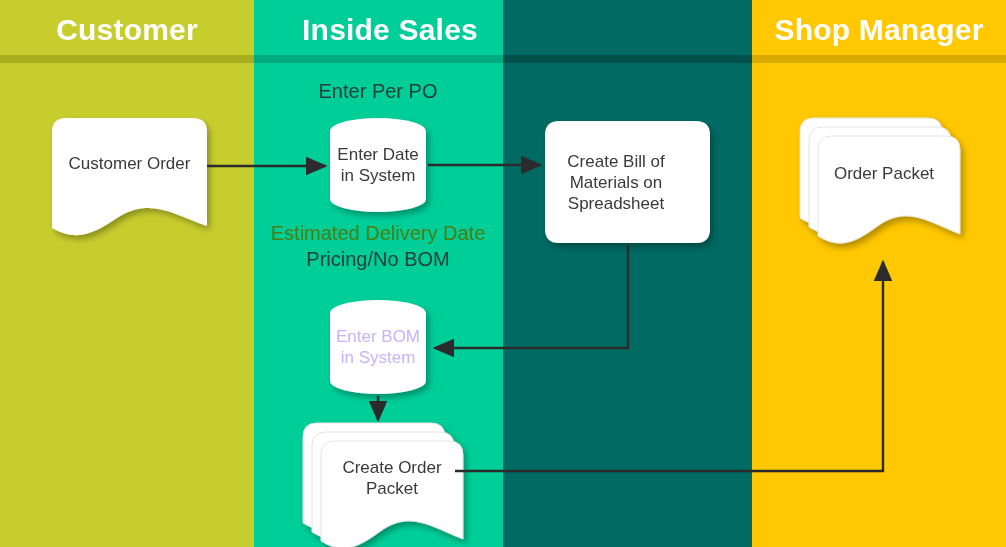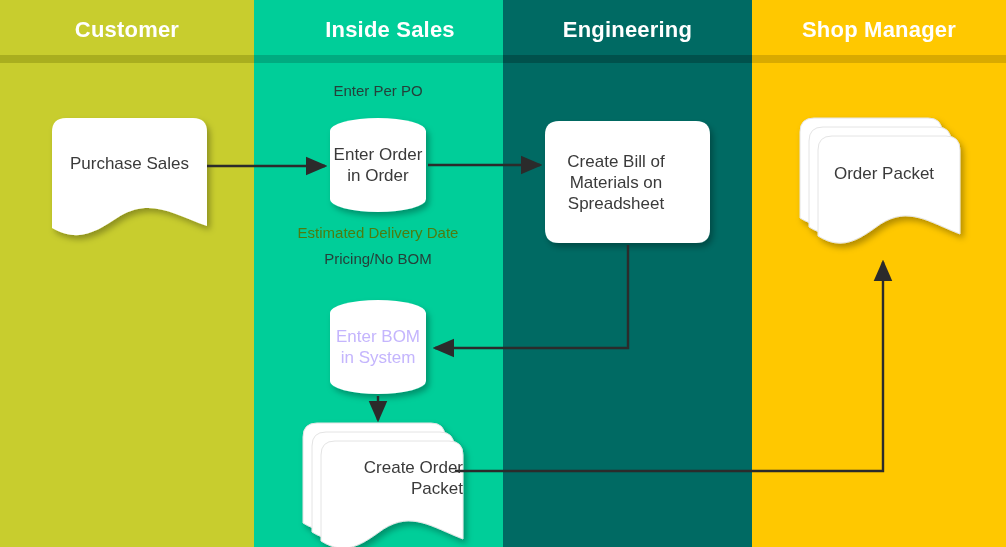--- a/index.html
+++ b/index.html
@@ -8,39 +8,39 @@
     width:1006px;height:547px;
     background:#000000;
     overflow:hidden;
     font-family:"Liberation Sans", sans-serif;
   }
   .lane{position:absolute;top:0;bottom:0;}
   .lane-body{position:absolute;left:0;right:0;top:0;bottom:0;}
   .lane-header{
     position:absolute;left:0;right:0;top:4px;height:51px;
     display:flex;align-items:center;justify-content:center;
-    color:#ffffff;font-size:22px;font-weight:bold;
+    color:#ffffff;font-size:30px;font-weight:bold;
     letter-spacing:.2px;
     white-space:nowrap;
   }
   .lane-strip{position:absolute;left:0;right:0;top:55px;height:8px;}
   .svg-layer{position:absolute;left:0;top:0;width:1006px;height:547px;overflow:visible;}
   .node-label{
     position:absolute;
     display:flex;align-items:center;justify-content:center;
     text-align:center;
     color:#3a3a3a;
     font-size:17px;line-height:21px;
     pointer-events:none;
   }
   .free-label{
     position:absolute;
     text-align:center;
     color:#25403a;
-    font-size:15px;line-height:24px;
+    font-size:20px;line-height:24px;
     white-space:nowrap;
   }
 </style>
 </head>
 <body>
 
 <div id="stage">
 
   <div id="lanes">
       <div class="lane" style="left: 0px; width: 254px;">
@@ -49,21 +49,20 @@
         <div class="lane-header" style="color: rgb(255, 255, 255);">Customer</div>
       </div>
       <div class="lane" style="left: 254px; width: 249px;">
         <div class="lane-body" style="background: rgb(0, 206, 153);"></div>
         <div class="lane-strip" style="background: rgb(0, 171, 128);"></div>
         <div class="lane-header" style="color: rgb(255, 255, 255); margin-left: 23px;">Inside Sales</div>
       </div>
       <div class="lane" style="left: 503px; width: 249px;">
         <div class="lane-body" style="background: rgb(0, 106, 99);"></div>
         <div class="lane-strip" style="background: rgb(0, 81, 76);"></div>
-        <div class="lane-header" style="color: rgb(255, 255, 255);">Engineering</div>
       </div>
       <div class="lane" style="left: 752px; width: 254px;">
         <div class="lane-body" style="background: rgb(255, 200, 0);"></div>
         <div class="lane-strip" style="background: rgb(217, 170, 0);"></div>
         <div class="lane-header" style="color: rgb(255, 255, 255); text-align: right;">Shop Manager</div>
       </div>
     </div>
 
   <svg class="svg-layer" viewBox="0 0 1006 547">
     <defs>
@@ -140,26 +139,26 @@
     <g id="connector-group">
         <path d="M 207 166 L 325 166" fill="none" stroke="#2b2b2b" stroke-width="2.4" marker-end="url(#arrowEnd)"></path>
         <path d="M 428 165 L 540 165" fill="none" stroke="#2b2b2b" stroke-width="2.4" marker-end="url(#arrowEnd)"></path>
         <path d="M 628 245 L 628 348 L 435 348" fill="none" stroke="#2b2b2b" stroke-width="2.4" marker-end="url(#arrowEnd)"></path>
         <path d="M 378 396 L 378 420" fill="none" stroke="#2b2b2b" stroke-width="2.4" marker-end="url(#arrowEnd)"></path>
         <path d="M 455 471 L 883 471 L 883 262" fill="none" stroke="#2b2b2b" stroke-width="2.4" marker-end="url(#arrowEnd)"></path>
       </g>
   </svg>
 
   <div id="labels">
-      <div class="node-label" style="left: 52px; top: 118px; width: 155px; height: 90px; color: rgb(58, 58, 58);">Purchase Sales</div>
-      <div class="node-label" style="left: 330px; top: 118px; width: 96px; height: 94px; color: rgb(58, 58, 58);">Enter Order in Order</div>
+      <div class="node-label" style="left: 52px; top: 118px; width: 155px; height: 90px; color: rgb(58, 58, 58);">Customer Order</div>
+      <div class="node-label" style="left: 330px; top: 118px; width: 96px; height: 94px; color: rgb(58, 58, 58);">Enter Date in System</div>
       <div class="node-label" style="left: 545px; top: 121px; width: 142px; height: 122px; color: rgb(58, 58, 58);">Create Bill of Materials on Spreadsheet</div>
       <div class="node-label" style="left: 818px; top: 132px; width: 132px; height: 82px; color: rgb(58, 58, 58); text-align: right;">Order Packet</div>
       <div class="node-label" style="left: 330px; top: 300px; width: 96px; height: 94px; color: #c4b5fd;">Enter BOM in System</div>
-      <div class="node-label" style="left: 321px; top: 437px; width: 142px; height: 82px; color: rgb(58, 58, 58); text-align: right;">Create Order Packet</div>
+      <div class="node-label" style="left: 321px; top: 437px; width: 142px; height: 82px; color: rgb(58, 58, 58);">Create Order Packet</div>
     </div>
   <div id="annotations">
       <div class="free-label" style="left: 178px; top: 79px; width: 400px; color: rgb(37, 64, 58);">Enter Per PO</div>
       <div class="free-label" style="left: 178px; top: 221px; width: 400px; color: #4d7c0f;">Estimated Delivery Date</div>
       <div class="free-label" style="left: 178px; top: 247px; width: 400px; color: rgb(37, 64, 58);">Pricing/No BOM</div>
     </div>
 
 </div>
 
 </body></html>

